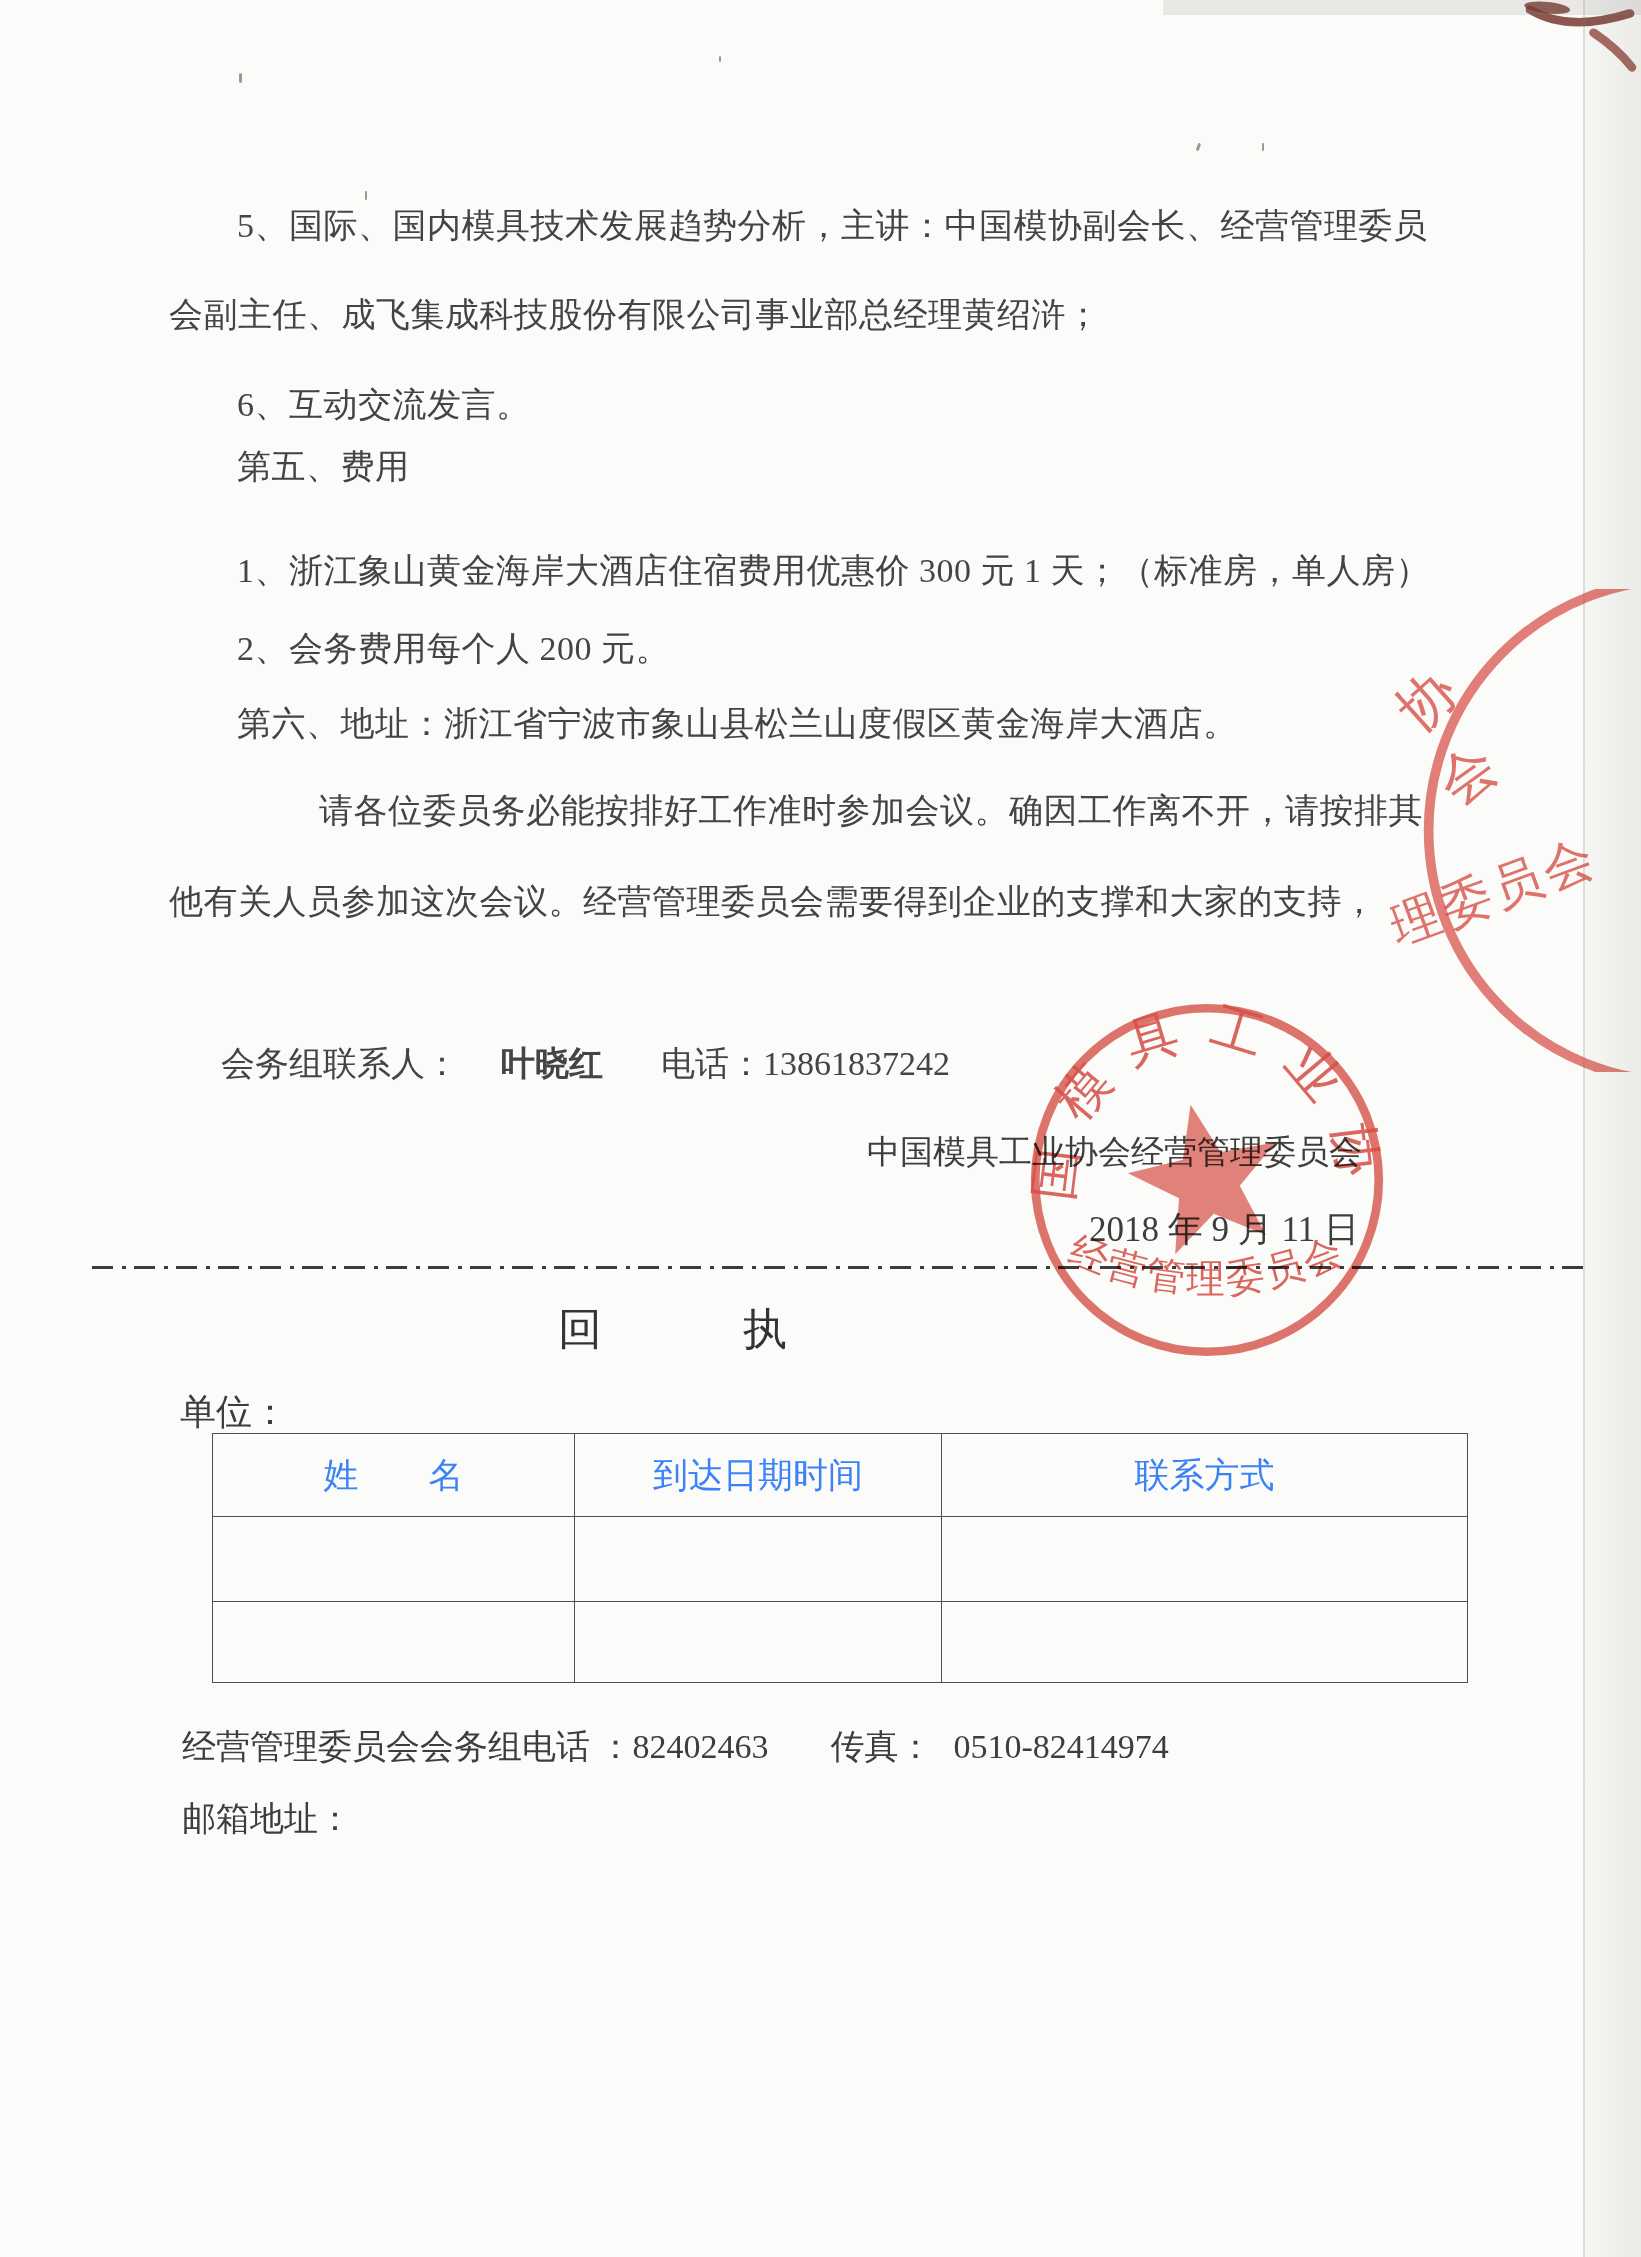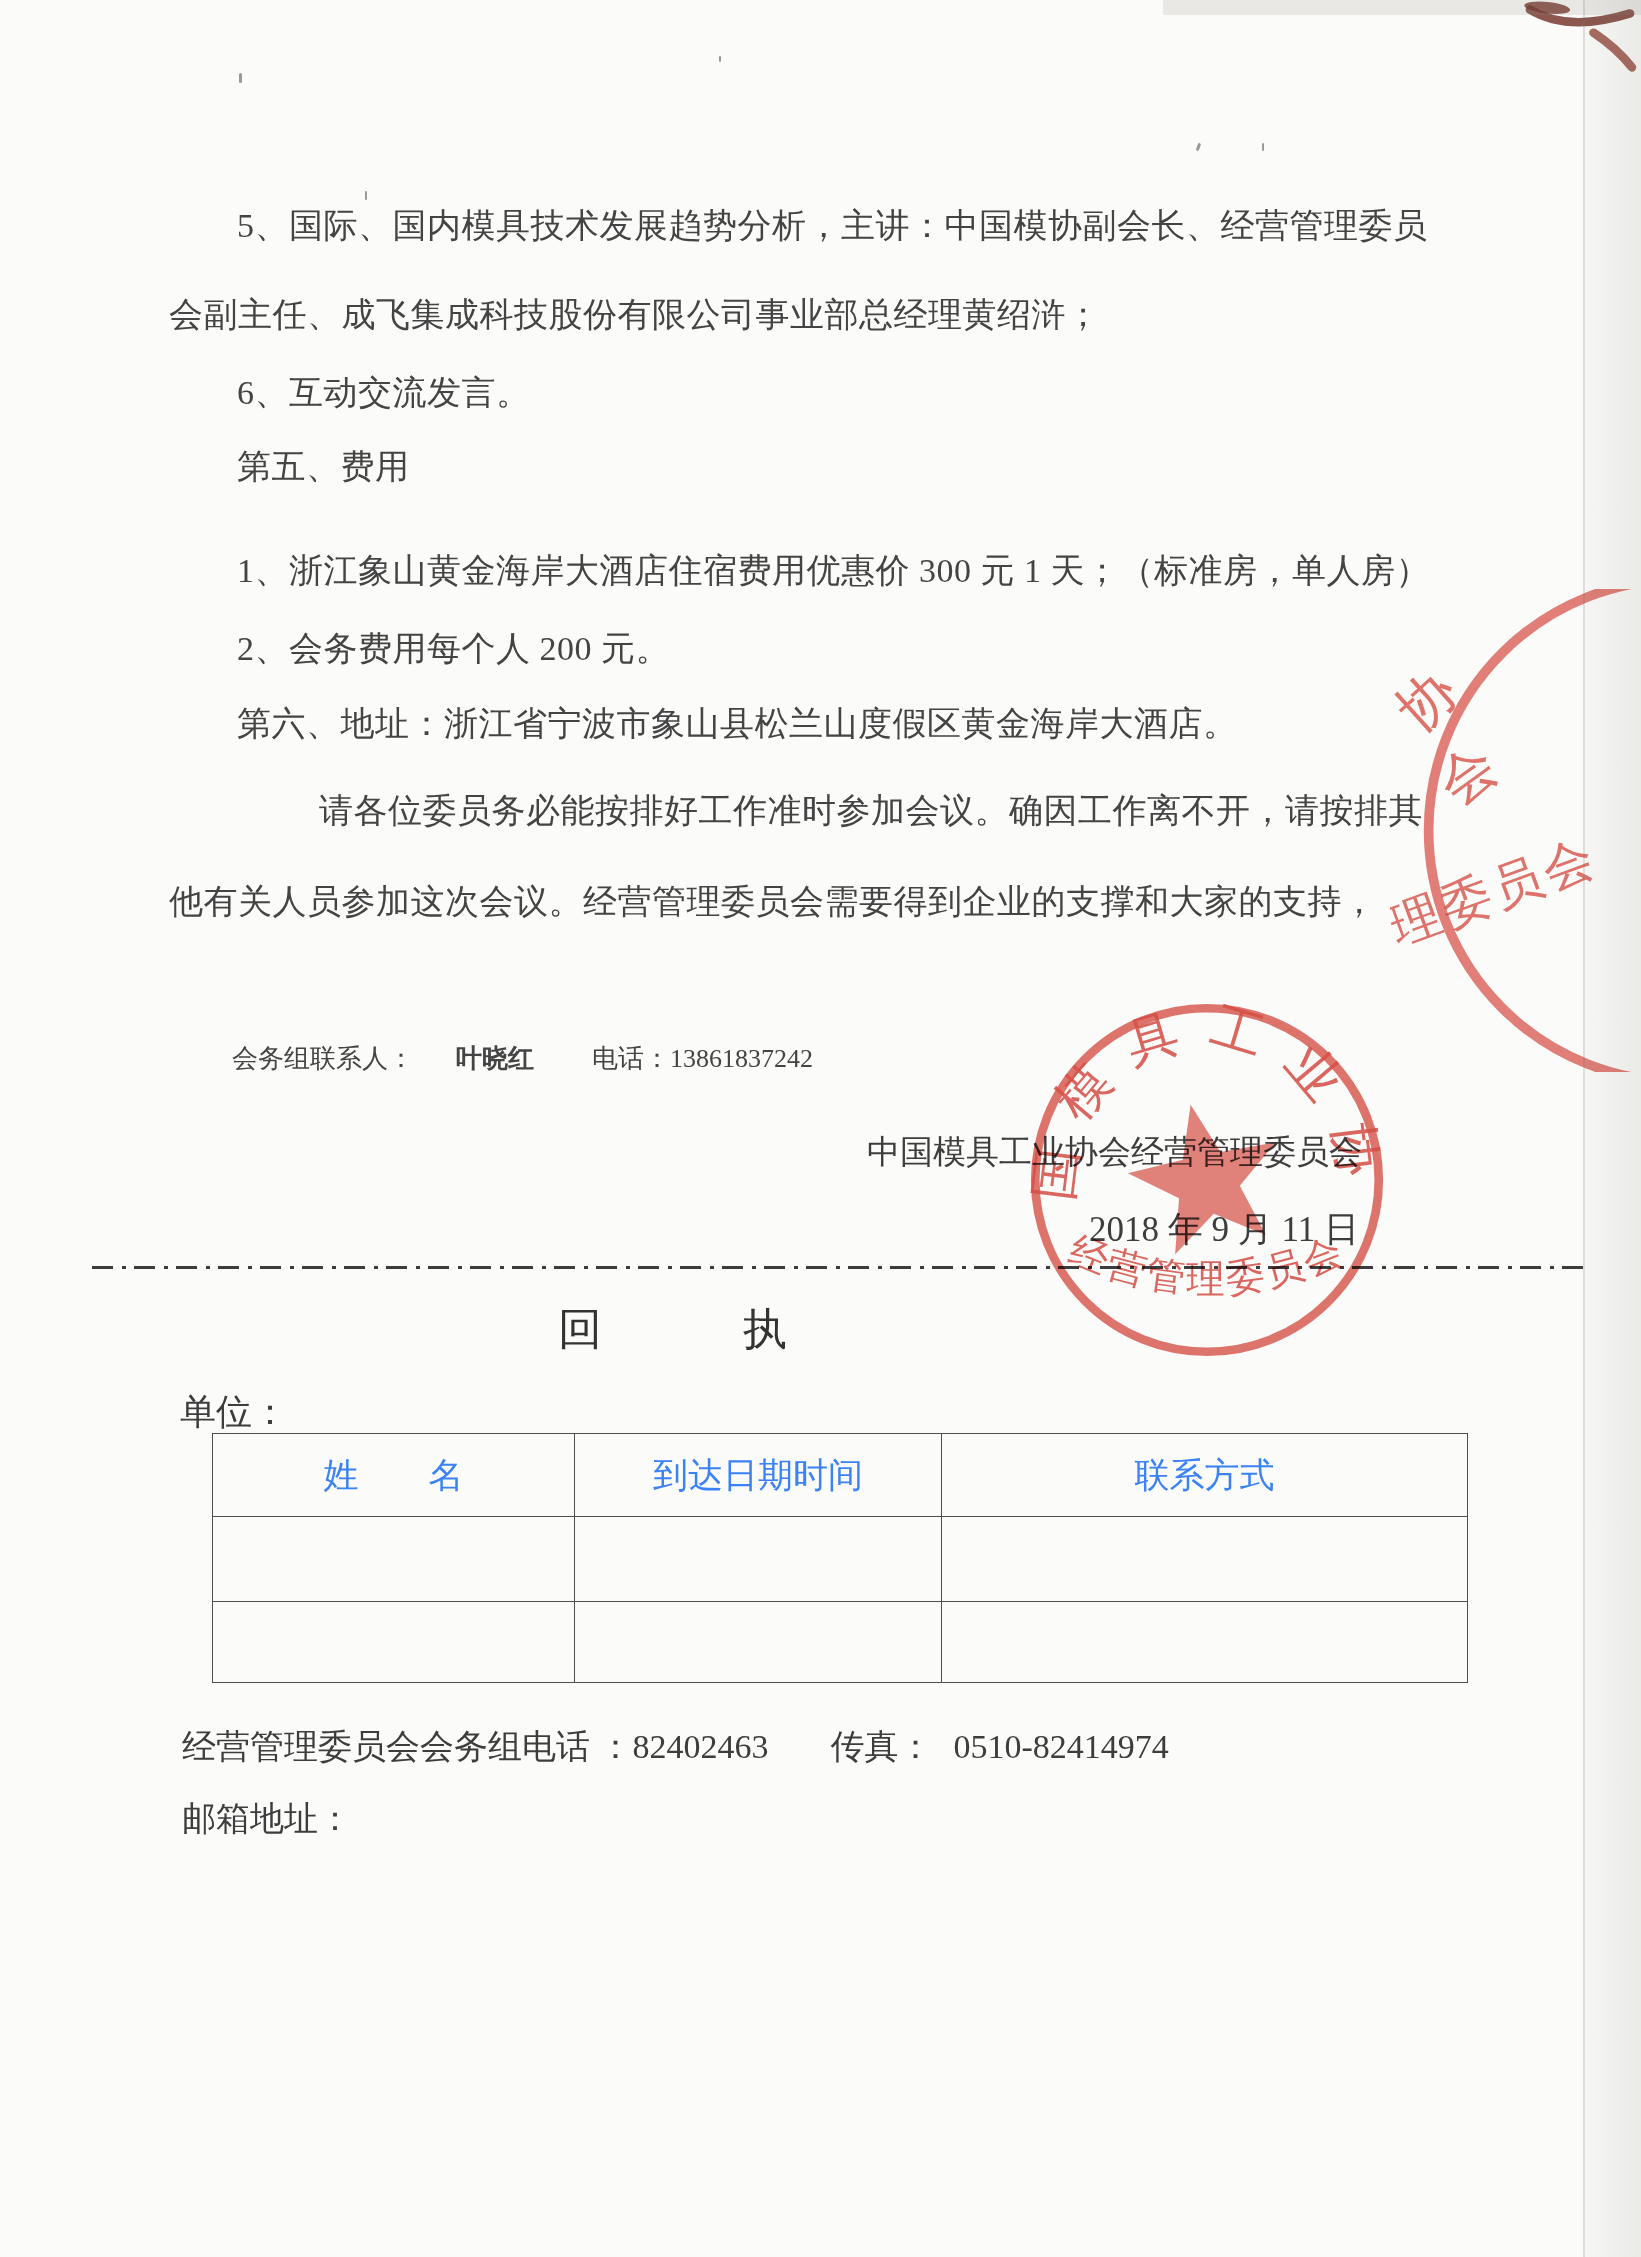--- a/index.html
+++ b/index.html
@@ -8,22 +8,22 @@
     background:#fbfbf9; overflow:hidden;
     font-family:"Liberation Serif","DejaVu Serif",serif;
     color:#414141;
     padding-left:44px;
   }
   .abs{position:absolute;}
   .bodyline{
     position:absolute; font-size:34px; line-height:1.25;
     white-space:nowrap; letter-spacing:0.5px; color:#444;
   }
-  .contact-row{position:absolute; left:232px; top:1041px; display:flex; align-items:baseline;
-    font-size:26px; white-space:nowrap; color:#444;}
+  .contact-row{position:absolute; left:221px; top:1041px; display:flex; align-items:baseline;
+    font-size:34px; white-space:nowrap; color:#444;}
   .contact-row .name{margin-left:42px;font-weight:bold;}
   .contact-row .phlabel{margin-left:58px;}
   .sig-org{position:absolute; left:867px; top:1130px; font-size:33px; white-space:nowrap; color:#3d3d3d;}
   .sig-date{position:absolute; left:1089px; top:1206px; font-size:35px; white-space:nowrap; color:#3d3d3d;}
   .dashline{
     position:absolute; left:92px; top:1266px; width:1498px; height:2.9px;
     background:repeating-linear-gradient(90deg,
       #3c3c3c 0 21px, transparent 21px 30px,
       #3c3c3c 30px 34px, transparent 34px 42px);
   }
@@ -53,21 +53,21 @@
   .top-strip{position:absolute; left:1163px; top:0; width:478px; height:14.5px;
     background:rgba(140,138,126,0.16);}
 </style>
 </head>
 <body>
 
 <div class="page">
 
   <div class="bodyline" style="left:237px; top:205px;">5、国际、国内模具技术发展趋势分析，主讲：中国模协副会长、经营管理委员</div>
   <div class="bodyline" style="left:169px; top:294px;">会副主任、成飞集成科技股份有限公司事业部总经理黄绍浒；</div>
-  <div class="bodyline" style="left:237px; top:372px;">6、互动交流发言。</div>
+  <div class="bodyline" style="left:237px; top:384px;">6、互动交流发言。</div>
   <div class="bodyline" style="left:237px; top:446px;">第五、费用</div>
   <div class="bodyline" style="left:237px; top:550px;">1、浙江象山黄金海岸大酒店住宿费用优惠价 300 元 1 天；（标准房，单人房）</div>
   <div class="bodyline" style="left:237px; top:628px;">2、会务费用每个人 200 元。</div>
   <div class="bodyline" style="left:237px; top:703px;">第六、地址：浙江省宁波市象山县松兰山度假区黄金海岸大酒店。</div>
   <div class="bodyline" style="left:319px; top:790px;">请各位委员务必能按排好工作准时参加会议。确因工作离不开，请按排其</div>
   <div class="bodyline" style="left:169px; top:881px;">他有关人员参加这次会议。经营管理委员会需要得到企业的支撑和大家的支持，</div>
 
   <div class="contact-row">
     <span>会务组联系人：</span>
     <span class="name">叶晓红</span>

